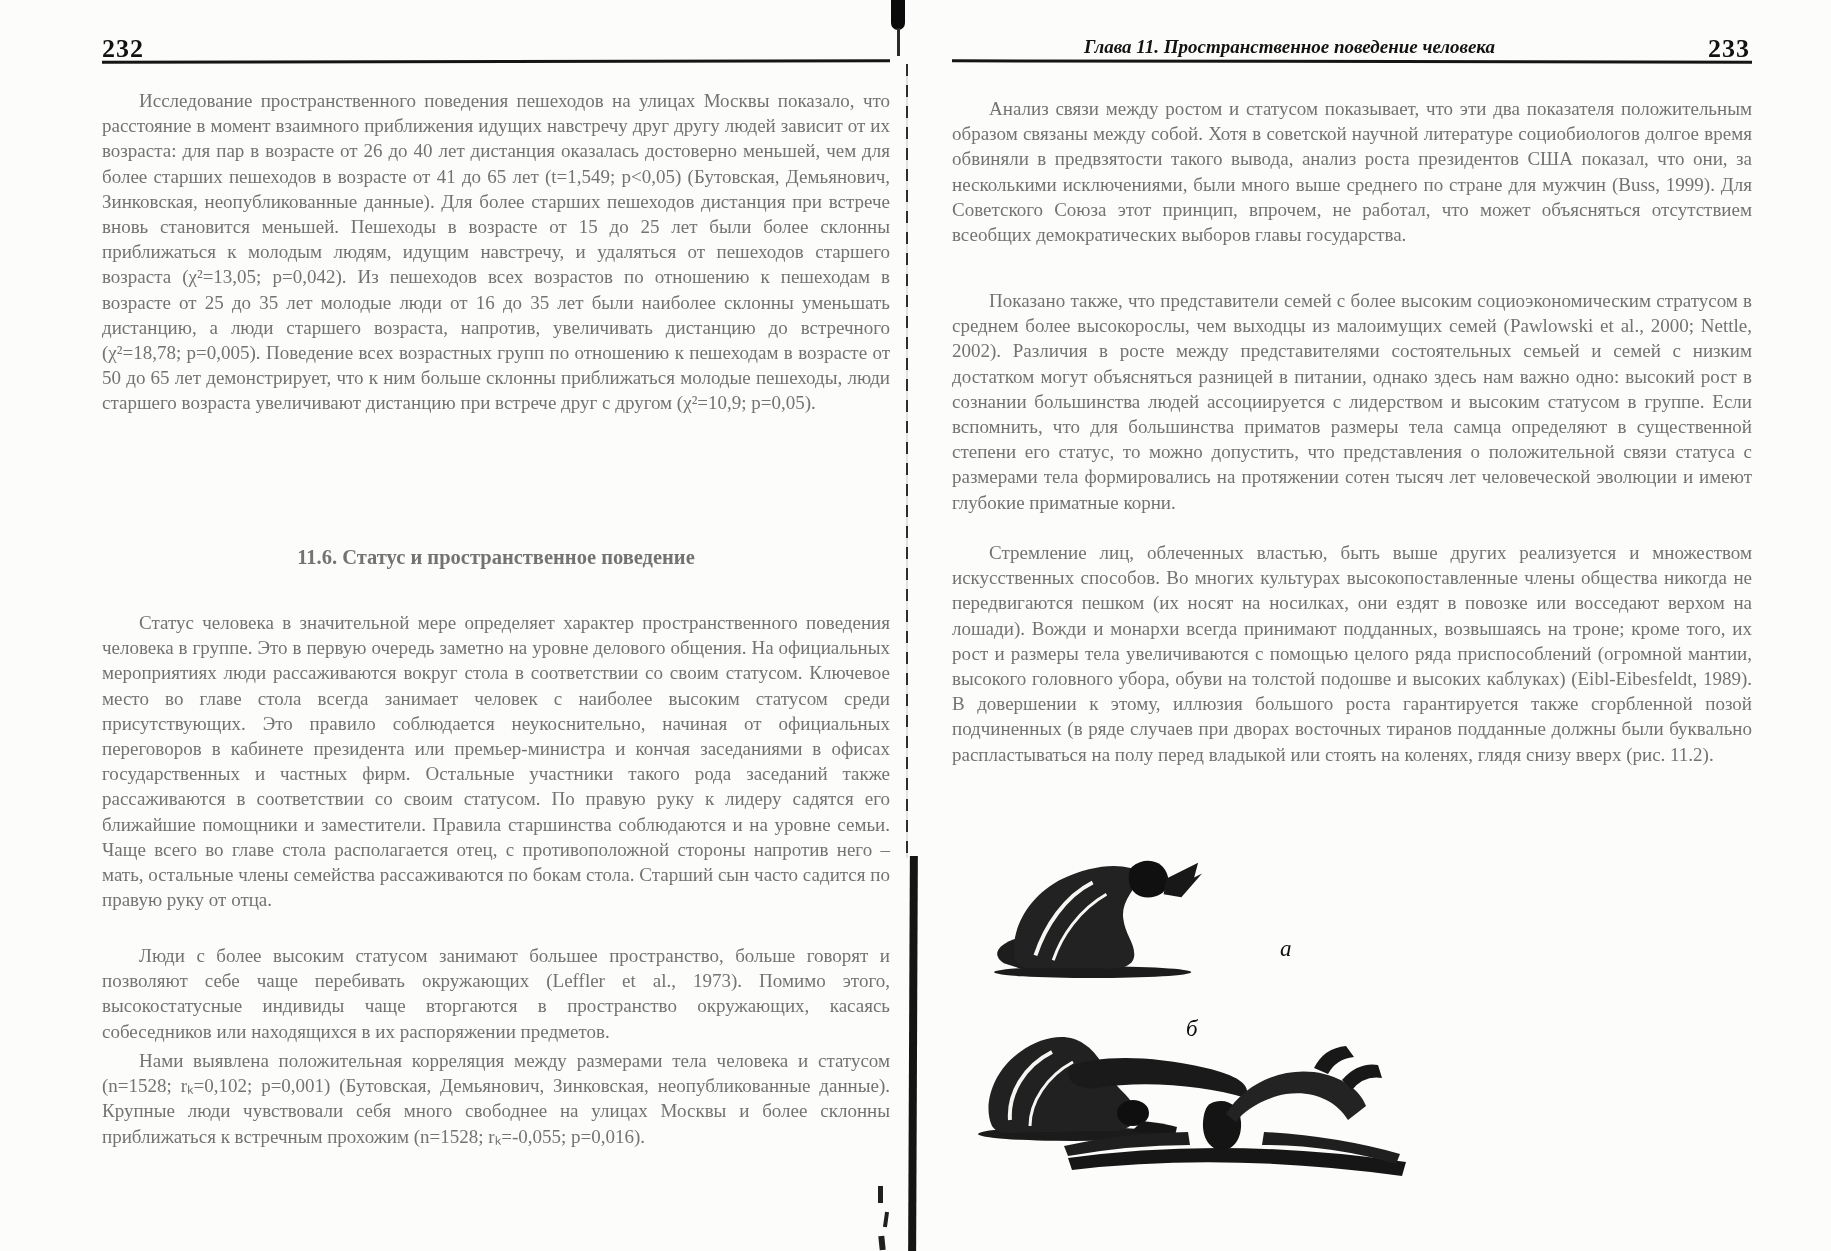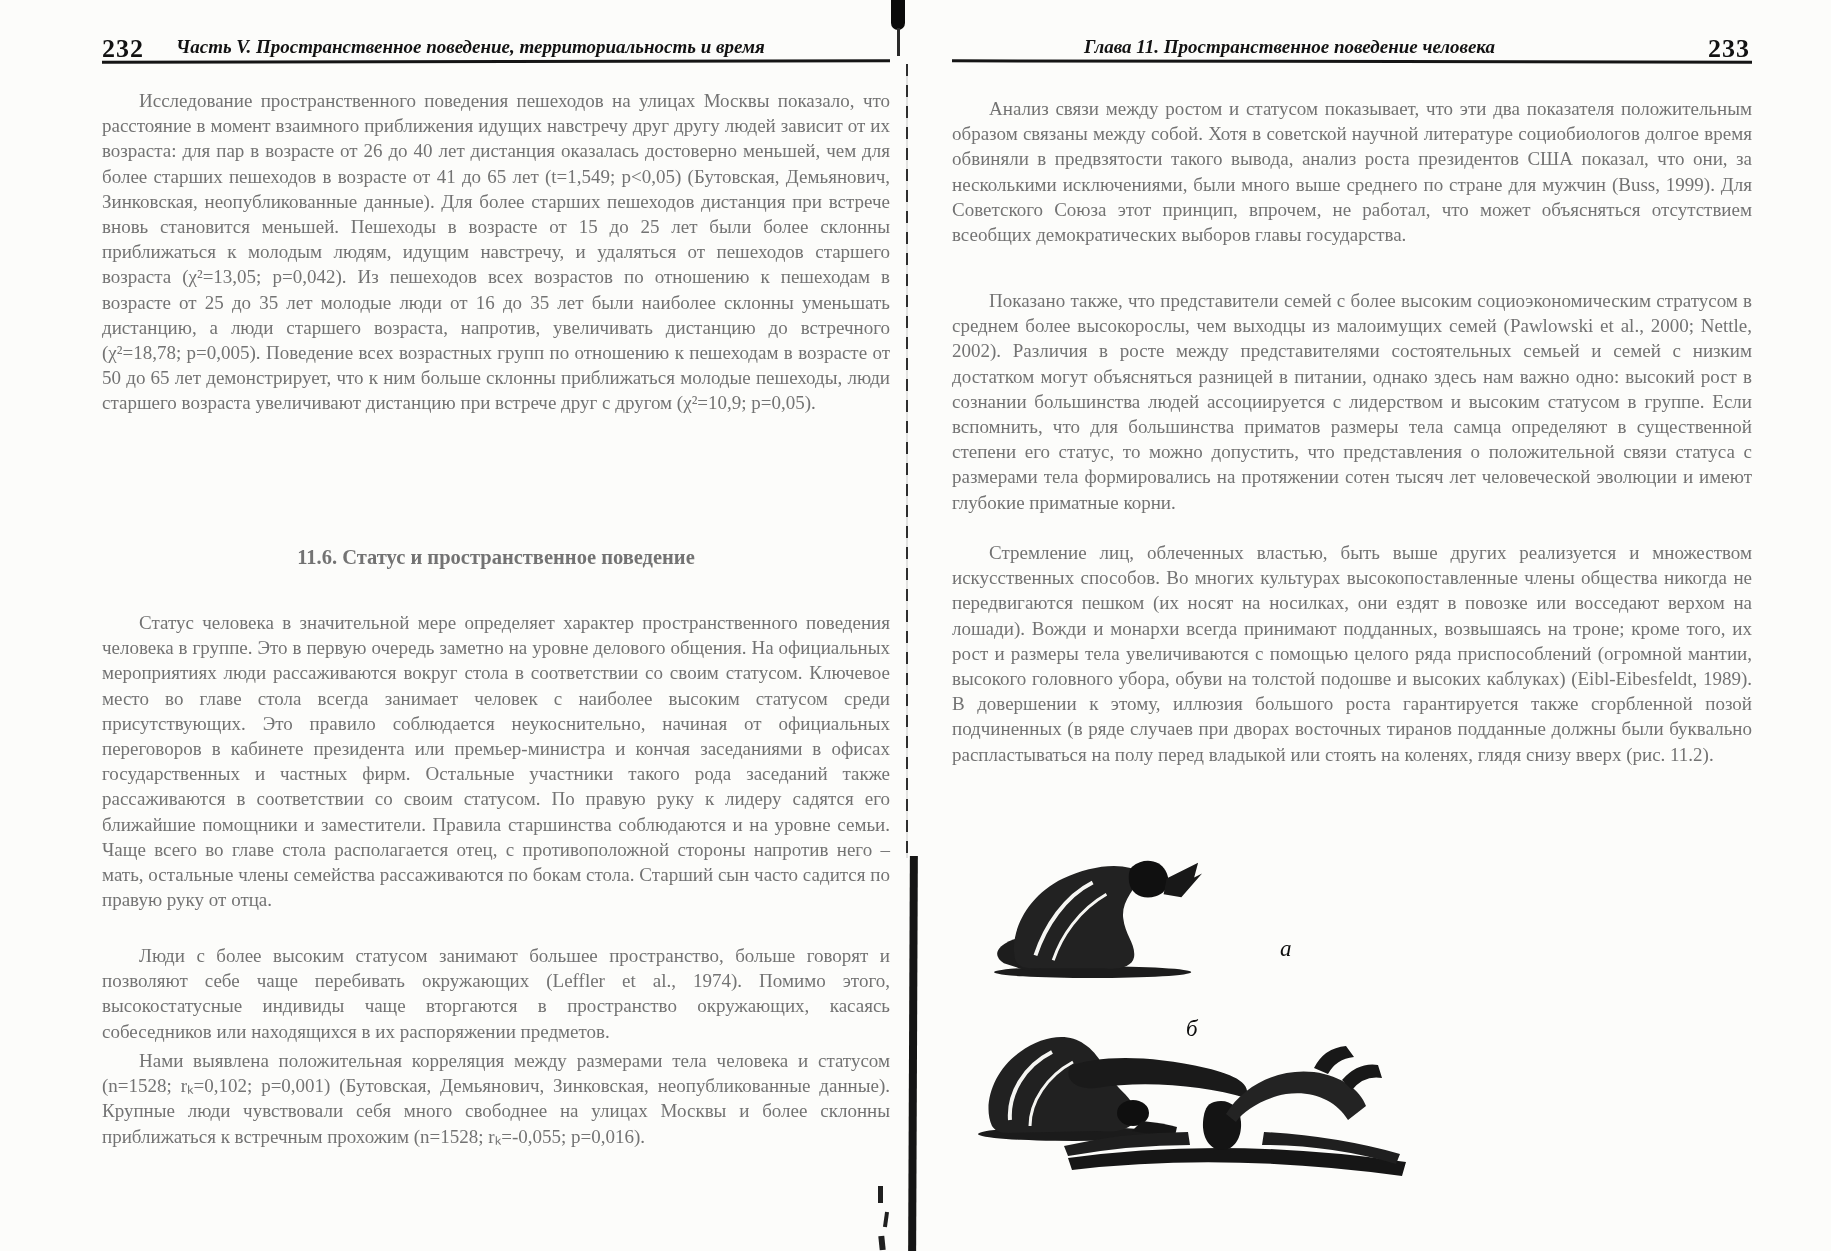--- a/index.html
+++ b/index.html
@@ -74,27 +74,26 @@
     position:absolute; left:468px; top:1060px; width:322px;
     font-size:17.5px; line-height:23px; text-align:justify; color:#101010;
   }
   .cap-num { font-weight:700; }
 </style>
 </head>
 <body>
 
 <div class="page page-left">
   <div class="folio folio-left">232</div>
-  <div class="running-title rt-left">Часть V. Пространственное поведение, территориальность и время</div>
   <div class="head-rule"></div>
 
   <p class="para" style="top:88px;">Исследование пространственного поведения пешеходов на улицах Москвы показало, что расстояние в момент взаимного приближения идущих навстречу друг другу людей зависит от их возраста: для пар в возрасте от 26 до 40 лет дистанция оказалась достоверно меньшей, чем для более старших пешеходов в возрасте от 41 до 65 лет (t=1,549; p&lt;0,05) (Бутовская, Демьянович, Зинковская, неопубликованные данные). Для более старших пешеходов дистанция при встрече вновь становится меньшей. Пешеходы в возрасте от 15 до 25 лет были более склонны приближаться к молодым людям, идущим навстречу, и удаляться от пешеходов старшего возраста (χ²=13,05; p=0,042). Из пешеходов всех возрастов по отношению к пешеходам в возрасте от 25 до 35 лет молодые люди от 16 до 35 лет были наиболее склонны уменьшать дистанцию, а люди старшего возраста, напротив, увеличивать дистанцию до встречного (χ²=18,78; p=0,005). Поведение всех возрастных групп по отношению к пешеходам в возрасте от 50 до 65 лет демонстрирует, что к ним больше склонны приближаться молодые пешеходы, люди старшего возраста увеличивают дистанцию при встрече друг с другом (χ²=10,9; p=0,05).</p>
   <h2 class="section-heading" style="top:546px;">11.6. Статус и пространственное поведение</h2>
   <p class="para" style="top:610px;">Статус человека в значительной мере определяет характер пространственного поведения человека в группе. Это в первую очередь заметно на уровне делового общения. На официальных мероприятиях люди рассаживаются вокруг стола в соответствии со своим статусом. Ключевое место во главе стола всегда занимает человек с наиболее высоким статусом среди присутствующих. Это правило соблюдается неукоснительно, начиная от официальных переговоров в кабинете президента или премьер-министра и кончая заседаниями в офисах государственных и частных фирм. Остальные участники такого рода заседаний также рассаживаются в соответствии со своим статусом. По правую руку к лидеру садятся его ближайшие помощники и заместители. Правила старшинства соблюдаются и на уровне семьи. Чаще всего во главе стола располагается отец, с противоположной стороны напротив него – мать, остальные члены семейства рассаживаются по бокам стола. Старший сын часто садится по правую руку от отца.</p>
-  <p class="para" style="top:943px;">Люди с более высоким статусом занимают большее пространство, больше говорят и позволяют себе чаще перебивать окружающих (Leffler et al., 1974). Помимо этого, высокостатусные индивиды чаще вторгаются в пространство окружающих, касаясь собеседников или находящихся в их распоряжении предметов.</p>
+  <p class="para" style="top:943px;">Люди с более высоким статусом занимают большее пространство, больше говорят и позволяют себе чаще перебивать окружающих (Leffler et al., 1973). Помимо этого, высокостатусные индивиды чаще вторгаются в пространство окружающих, касаясь собеседников или находящихся в их распоряжении предметов.</p>
   <p class="para" style="top:1048px;font-family:Liberation Serif, serif;">Нами выявлена положительная корреляция между размерами тела человека и статусом (n=1528; rₖ=0,102; p=0,001) (Бутовская, Демьянович, Зинковская, неопубликованные данные). Крупные люди чувствовали себя много свободнее на улицах Москвы и более склонны приближаться к встречным прохожим (n=1528; rₖ=-0,055; p=0,016).</p>
 </div>
 
 <div class="binding-top"></div>
 <div class="binding-top-tail"></div>
 <div class="gutter-dashes"></div>
 <div class="gutter-bar"></div>
 <div class="binding-mark bm1"></div>
 <div class="binding-mark bm2"></div>
 <div class="binding-mark bm3"></div>

